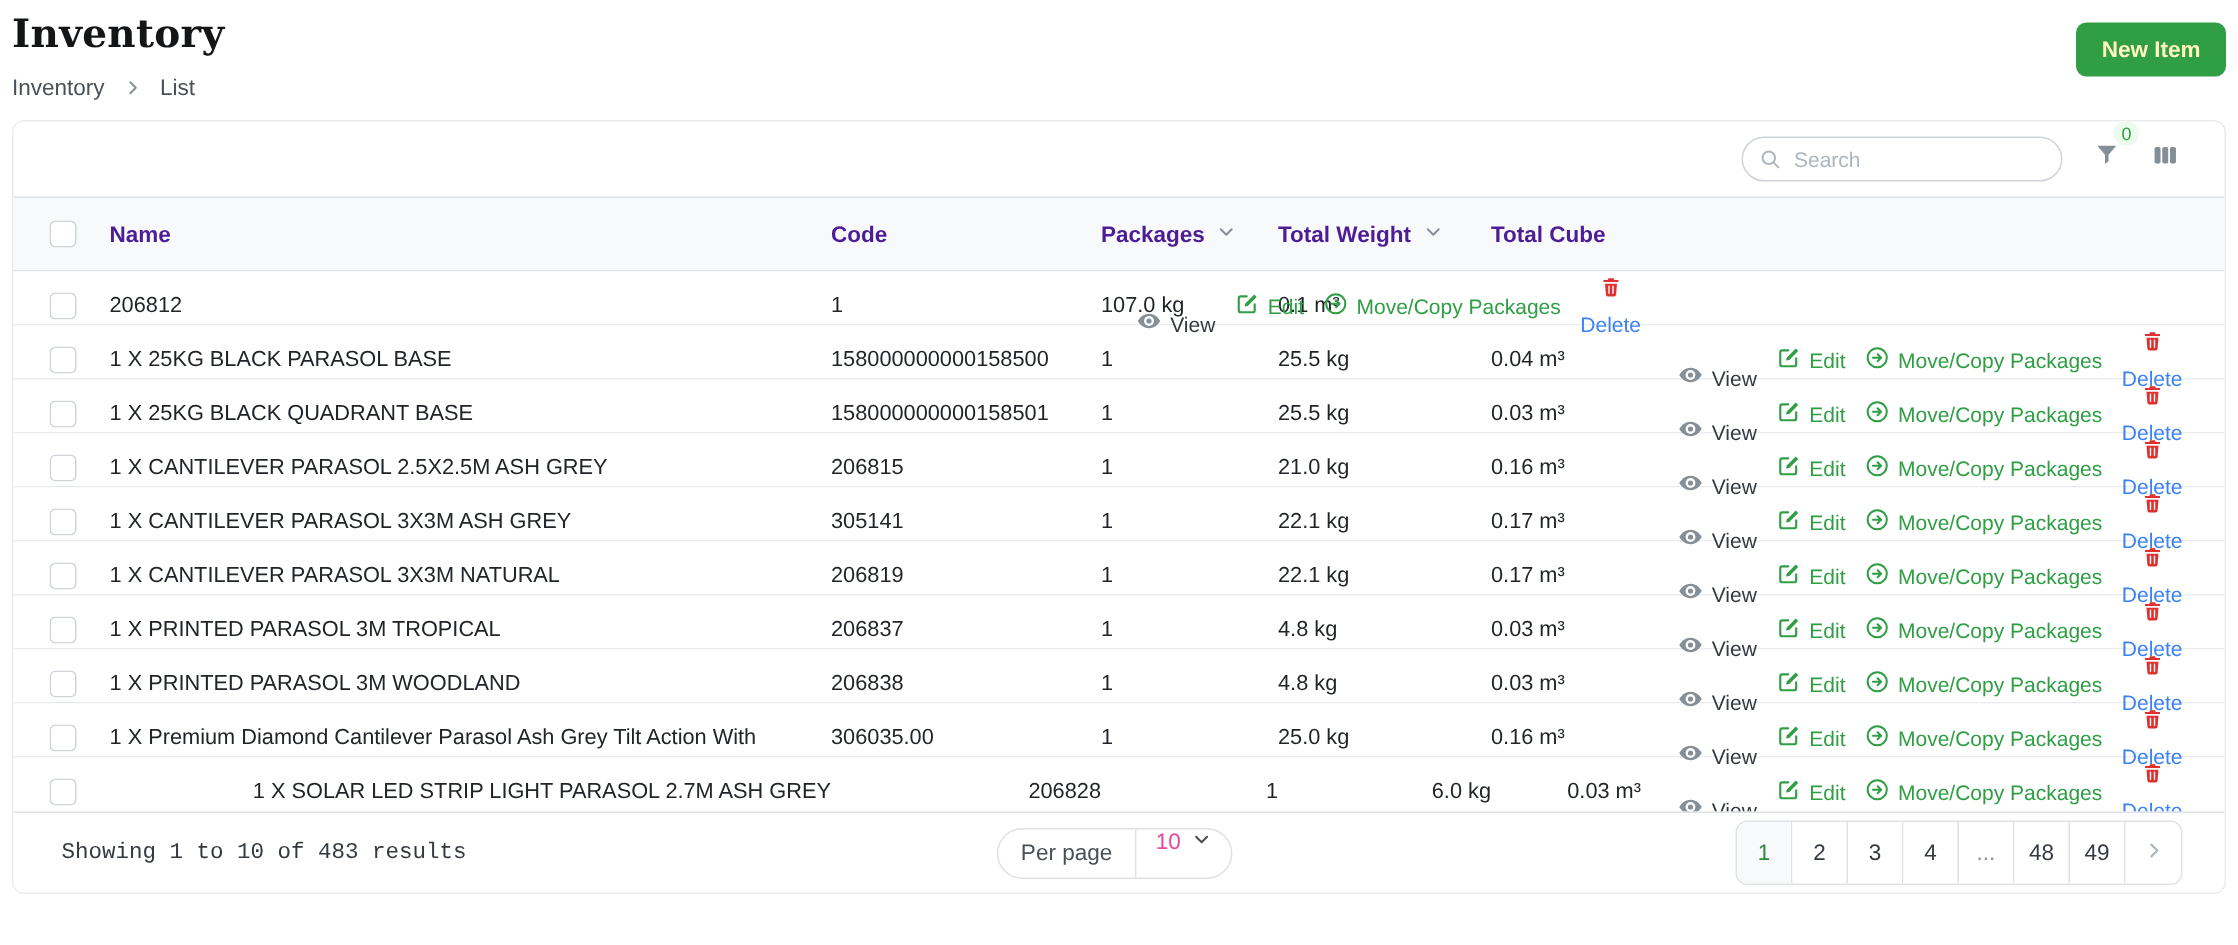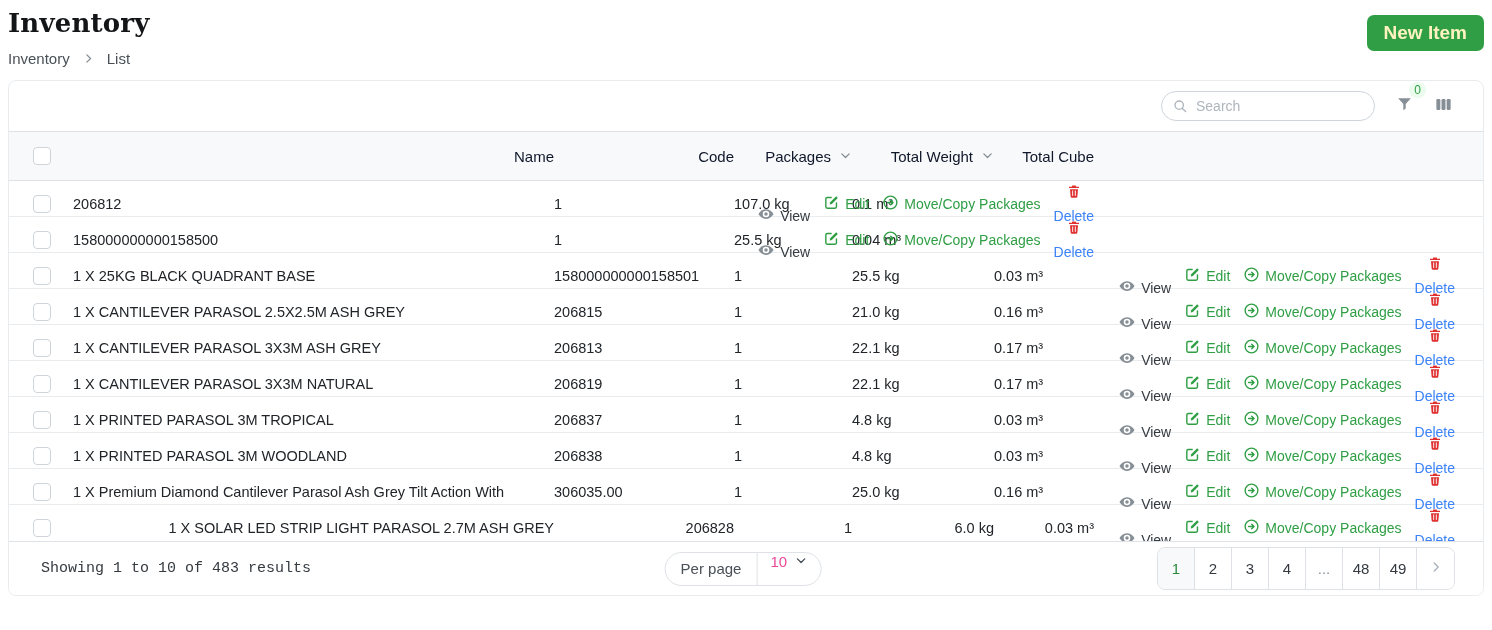--- a/index.html
+++ b/index.html
@@ -20,21 +20,21 @@
     font-size:26px; font-weight:700; color:#141517;
     margin:2px 0 12px 0; letter-spacing:0.2px;
   }
   .breadcrumb { display:flex; align-items:center; gap:12px; font-size:15px; color:#495057; }
   .crumb { cursor:pointer; }
   .crumb-sep { display:flex; align-items:center; }
   .btn-new {
     background:#2f9e44; color:#fff3bf;
     border:none; border-radius:7px;
     font-family:"Liberation Sans", sans-serif;
-    font-size:19px; font-weight:700;
+    font-size:15px; font-weight:700;
     height:36px; padding:0 17px; margin-top:9px;
     cursor:pointer;
   }
 
   
   .card {
     margin-top:13px;
     background:#fff;
     border:1px solid #e9ecef;
     border-radius:8px;
@@ -72,21 +72,21 @@
     grid-template-columns:40px 481px 180px 118px 142px 100px 1fr;
     align-items:center;
     padding:0 28px 0 24px;
   }
   .thead {
     background:#f8f9fa;
     border-top:1px solid #dee2e6;
     border-bottom:1px solid #dee2e6;
   }
   .thead .trow { height:48px; }
-  .th { font-size:15px; font-weight:400; color:#0f172a; display:flex; align-items:center; gap:8px;justify-content:flex-end; }
+  .th { font-size:15px; font-weight:700; color:#4c1d95; display:flex; align-items:center; gap:8px; }
   .tbody .trow { height:36px; border-bottom:1px solid #e9ecef; font-size:14.5px; color:#212529; background:#fff; }
   .tbody .trow:last-child { border-bottom:none;text-align:right; }
   .checkbox {
     width:18px; height:18px;
     border:1px solid #ced4da; border-radius:4px;
     background:#fff; cursor:pointer;
   }
   .cell { white-space:nowrap; overflow:hidden; }
 
   .actions { display:flex; align-items:center; justify-content:flex-end; gap:13px; font-size:14px; }
@@ -262,20 +262,21 @@
             </span>
             <span>Delete</span>
           </span>
         </div>
       </div>
 
       <div class="trow">
         <div class="cell">
             <div class="checkbox"></div>
           </div>
+        <div class="cell">1 X 25KG BLACK PARASOL BASE</div>
         <div class="cell">158000000000158500</div>
         <div class="cell">1</div>
         <div class="cell">25.5 kg</div>
         <div class="cell">0.04 m³</div>
         <div class="actions">
           <span class="action action-view">
             <span>
               <svg width="18" height="18" viewBox="0 0 24 24">
                   <path d="M12 5.5 C7 5.5 3.3 9.5 2 12 c1.3 2.5 5 6.5 10 6.5 s8.7-4 10-6.5 c-1.3-2.5-5-6.5-10-6.5 Z" fill="#868e96"></path>
                   <circle cx="12" cy="12" r="4.4" fill="#fff"></circle>
@@ -415,21 +416,21 @@
             <span>Delete</span>
           </span>
         </div>
       </div>
 
       <div class="trow">
         <div class="cell">
             <div class="checkbox"></div>
           </div>
         <div class="cell">1 X CANTILEVER PARASOL 3X3M ASH GREY</div>
-        <div class="cell">206813</div>
+        <div class="cell">305141</div>
         <div class="cell">1</div>
         <div class="cell">22.1 kg</div>
         <div class="cell">0.17 m³</div>
         <div class="actions">
           <span class="action action-view">
             <span>
               <svg width="18" height="18" viewBox="0 0 24 24">
                   <path d="M12 5.5 C7 5.5 3.3 9.5 2 12 c1.3 2.5 5 6.5 10 6.5 s8.7-4 10-6.5 c-1.3-2.5-5-6.5-10-6.5 Z" fill="#868e96"></path>
                   <circle cx="12" cy="12" r="4.4" fill="#fff"></circle>
                   <circle cx="12" cy="12" r="2.3" fill="#868e96"></circle>

